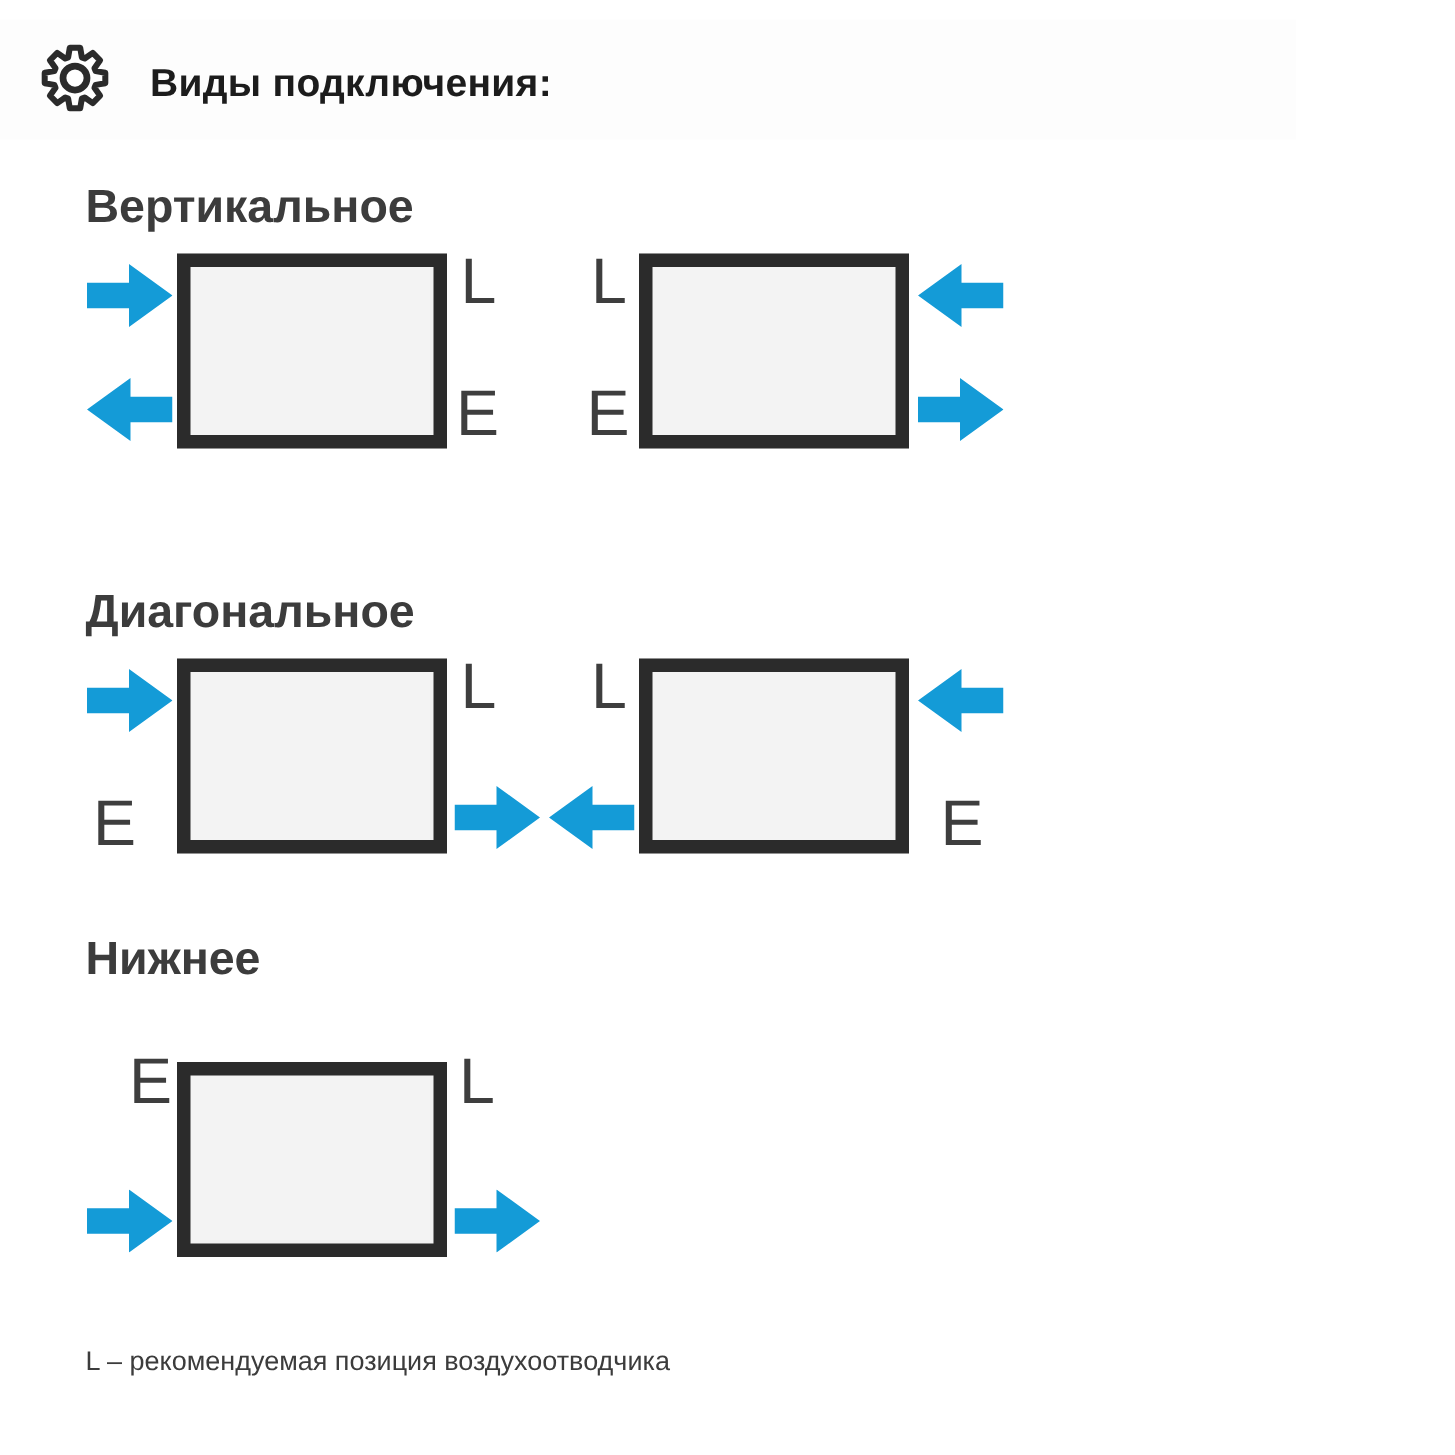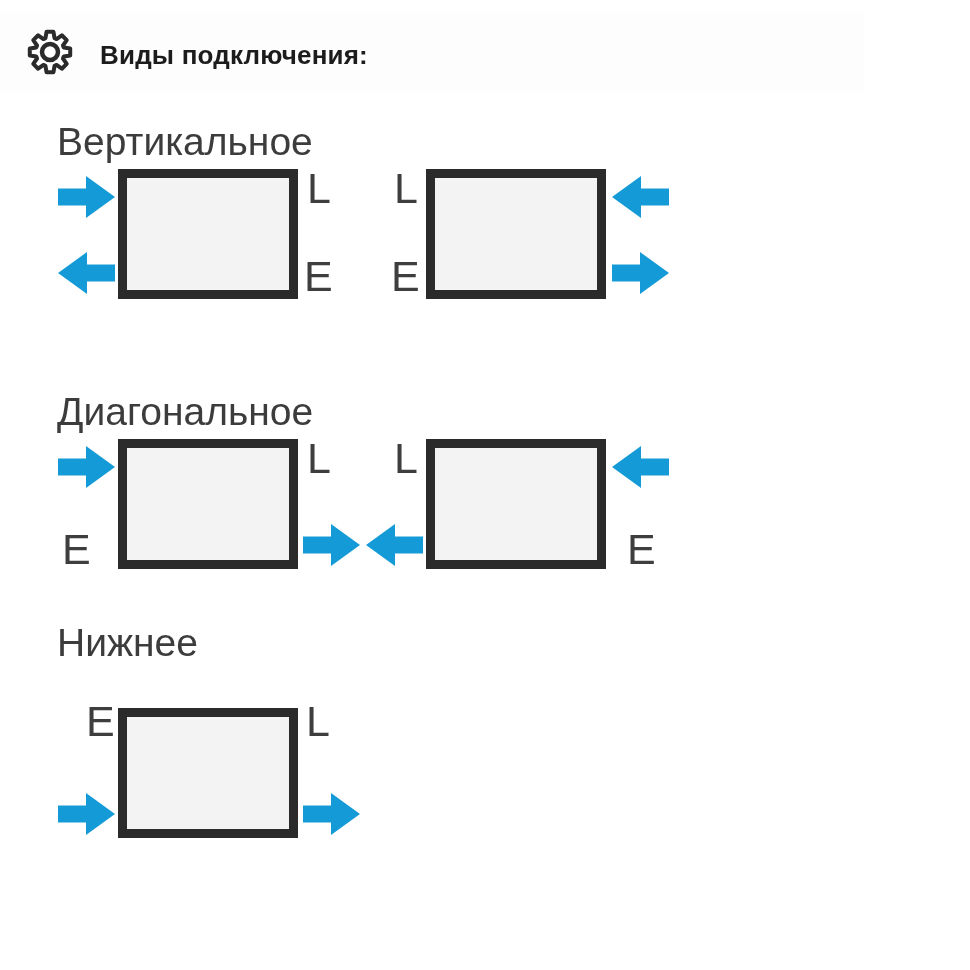--- a/index.html
+++ b/index.html
@@ -14,21 +14,21 @@
     position:relative;width:864px;height:970px;background:#ffffff;overflow:hidden;
     font-family:"Liberation Sans",sans-serif;
   }
   .header-band{position:absolute;left:0;top:13px;width:970px;height:80px;background:#fdfdfd;}
   .gear{position:absolute;left:26px;top:28px;width:48px;height:48px;}
   .page-title{
     position:absolute;left:100px;top:40px;font-size:26px;font-weight:700;
     color:var(--text-dark);letter-spacing:.2px;
   }
   .section-title{
-    position:absolute;font-size:39px;font-weight:400;color:var(--text-gray);line-height:1;
+    position:absolute;font-size:31px;font-weight:700;color:var(--text-gray);line-height:1;
   }
   .radiator{
     position:absolute;width:180px;height:130px;box-sizing:border-box;
     background:var(--radiator-fill);border:9px solid var(--radiator-border);
   }
   .arrow{position:absolute;width:57px;height:42px;color:var(--arrow-blue);}
   .arrow svg{display:block;width:100%;height:100%;fill:currentColor;}
   .arrow.left{transform:scaleX(-1);}
   .port-label{
     position:absolute;font-size:43px;line-height:1;color:#3E3E3E;font-weight:400;
@@ -118,14 +118,15 @@
         <polygon points="0,12.5 28,12.5 28,0 57,21 28,42 28,29.5 0,29.5"></polygon>
       </svg>
   </div>
   <div class="arrow" style="left:303px;top:793px;">
     <svg viewBox="0 0 57 42">
         <polygon points="0,12.5 28,12.5 28,0 57,21 28,42 28,29.5 0,29.5"></polygon>
       </svg>
   </div>
 
   <div class="legend">
+    <span>L – рекомендуемая позиция воздухоотводчика</span>
   </div>
 </div>
 
 </body></html>

